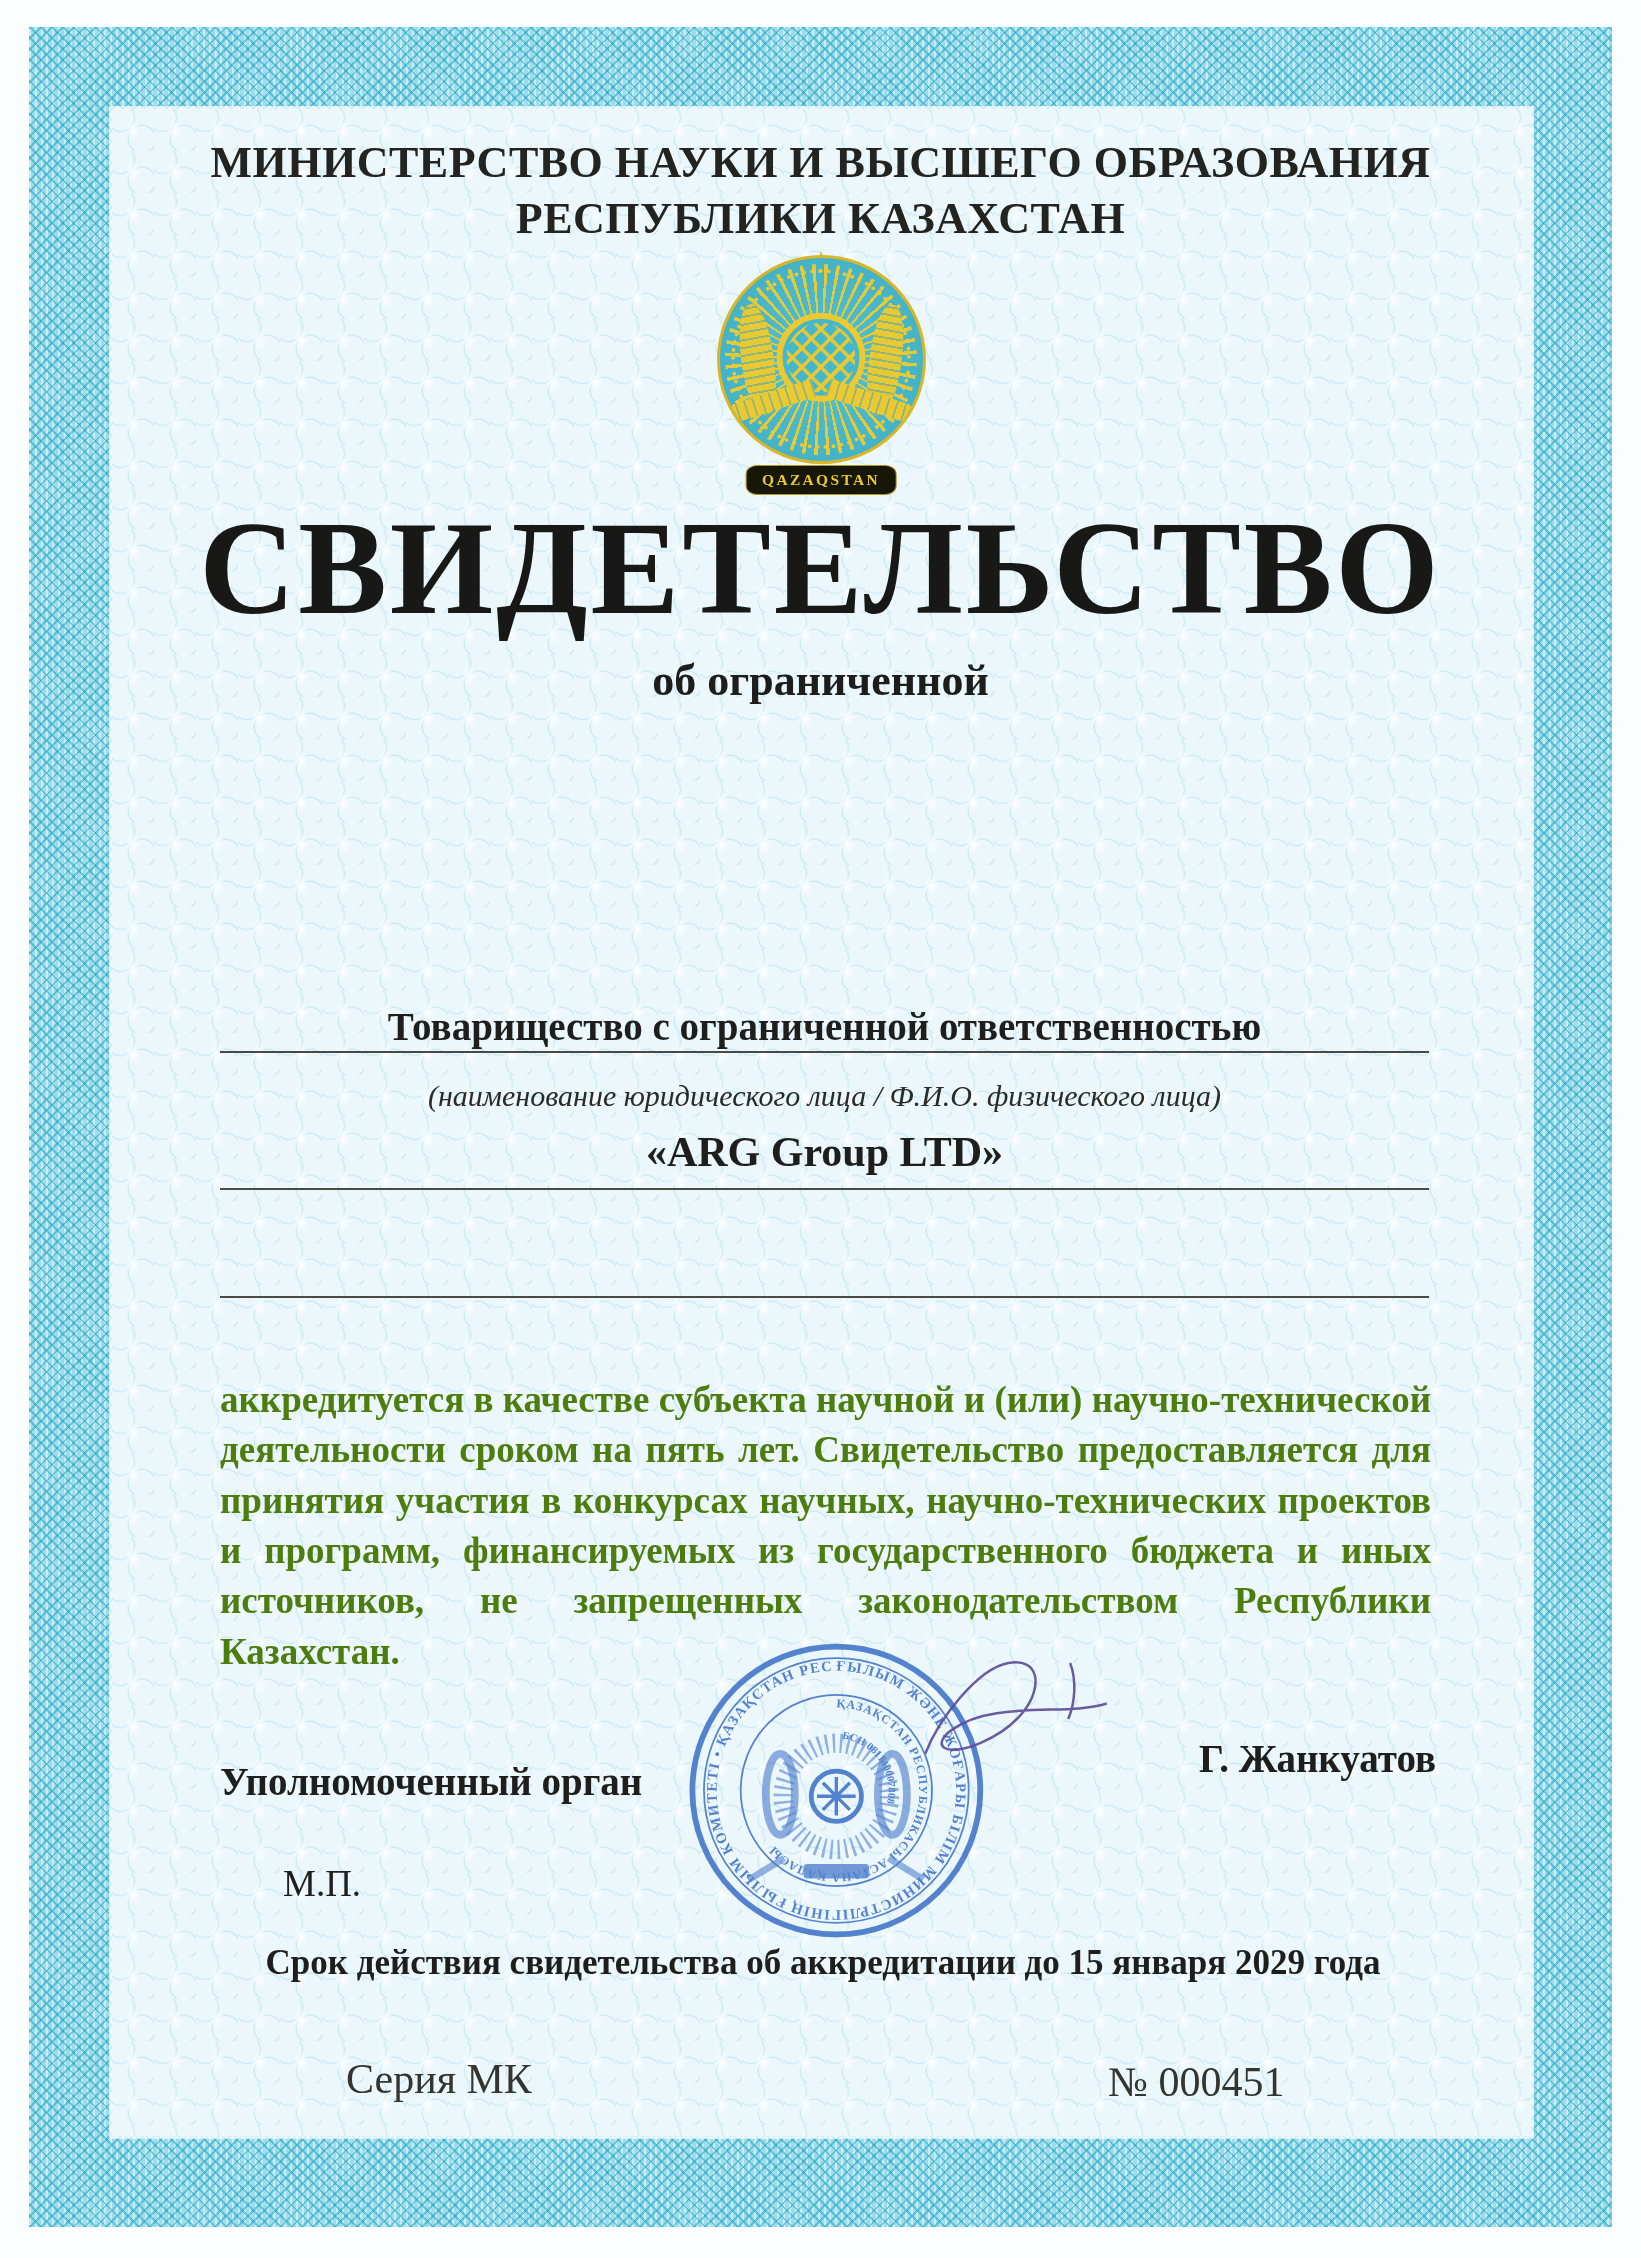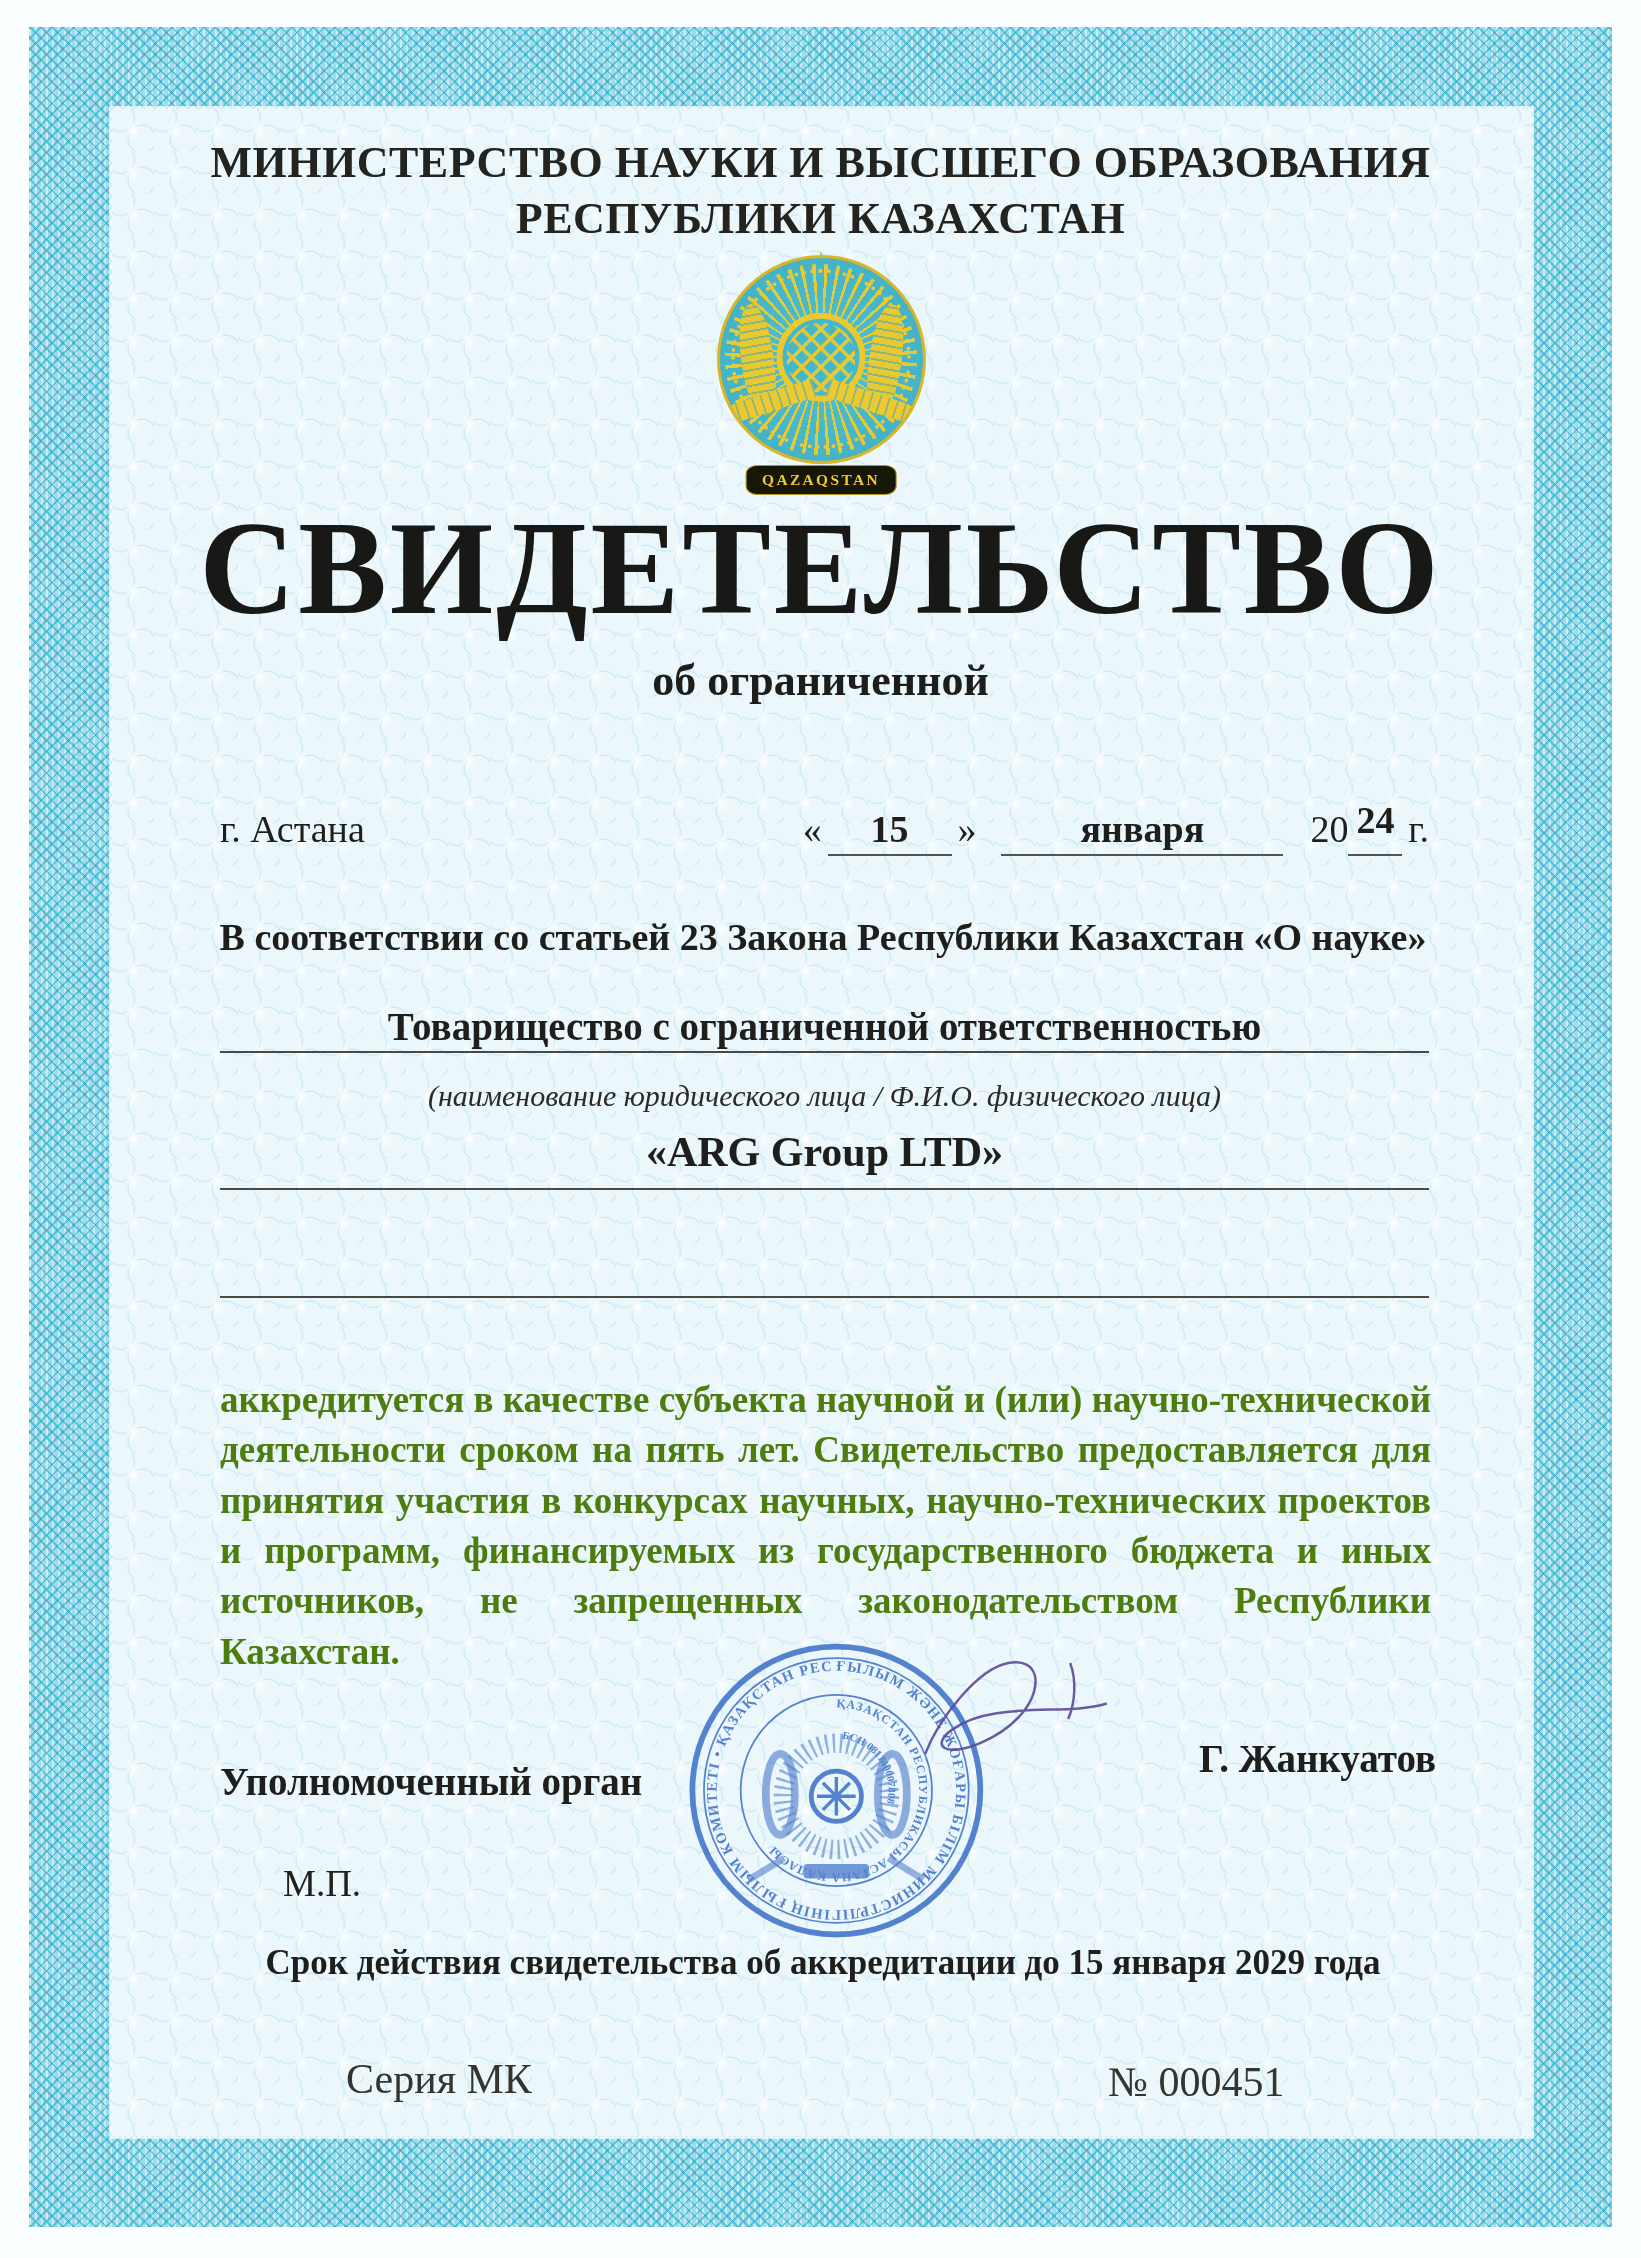--- a/index.html
+++ b/index.html
@@ -120,34 +120,21 @@
       </div>
       <div class="emblem-wing left"></div>
       <div class="emblem-wing right"></div>
     </div>
     <div class="emblem-banner">QAZAQSTAN</div>
   </div>
 
   <div class="abs title">СВИДЕТЕЛЬСТВО</div>
   <div class="abs subtitle">об ограниченной</div>
 
-  <div class="abs date-row">
-    <span class="city">г. Астана</span>
-    <span class="date-right">
-      <span>«</span>
-      <span class="fill day">15</span>
-      <span>»</span>
-      <span class="fill month">января</span>
-      <span class="yr-prefix">20</span>
-      <span class="fill year"><span class="raised">24</span></span>
-      <span>г.</span>
-    </span>
-  </div>
 
-  <div class="abs legal">В соответствии со статьей 23 Закона Республики Казахстан «О науке»</div>
 
   <div class="abs org-type">Товарищество с ограниченной ответственностью</div>
   <div class="abs caption">(наименование юридического лица / Ф.И.О. физического лица)</div>
   <div class="abs org-name">«ARG Group LTD»</div>
   <div class="abs blank-rule"></div>
 
   <div class="abs paragraph">аккредитуется в качестве субъекта научной и (или) научно-технической деятельности сроком на пять лет. Свидетельство предоставляется для принятия участия в конкурсах научных, научно-технических проектов и программ, финансируемых из государственного бюджета и иных источников, не запрещенных законодательством Республики Казахстан.</div>
 
   <div class="abs authority">Уполномоченный орган</div>
   <div class="abs signer">Г. Жанкуатов</div>

